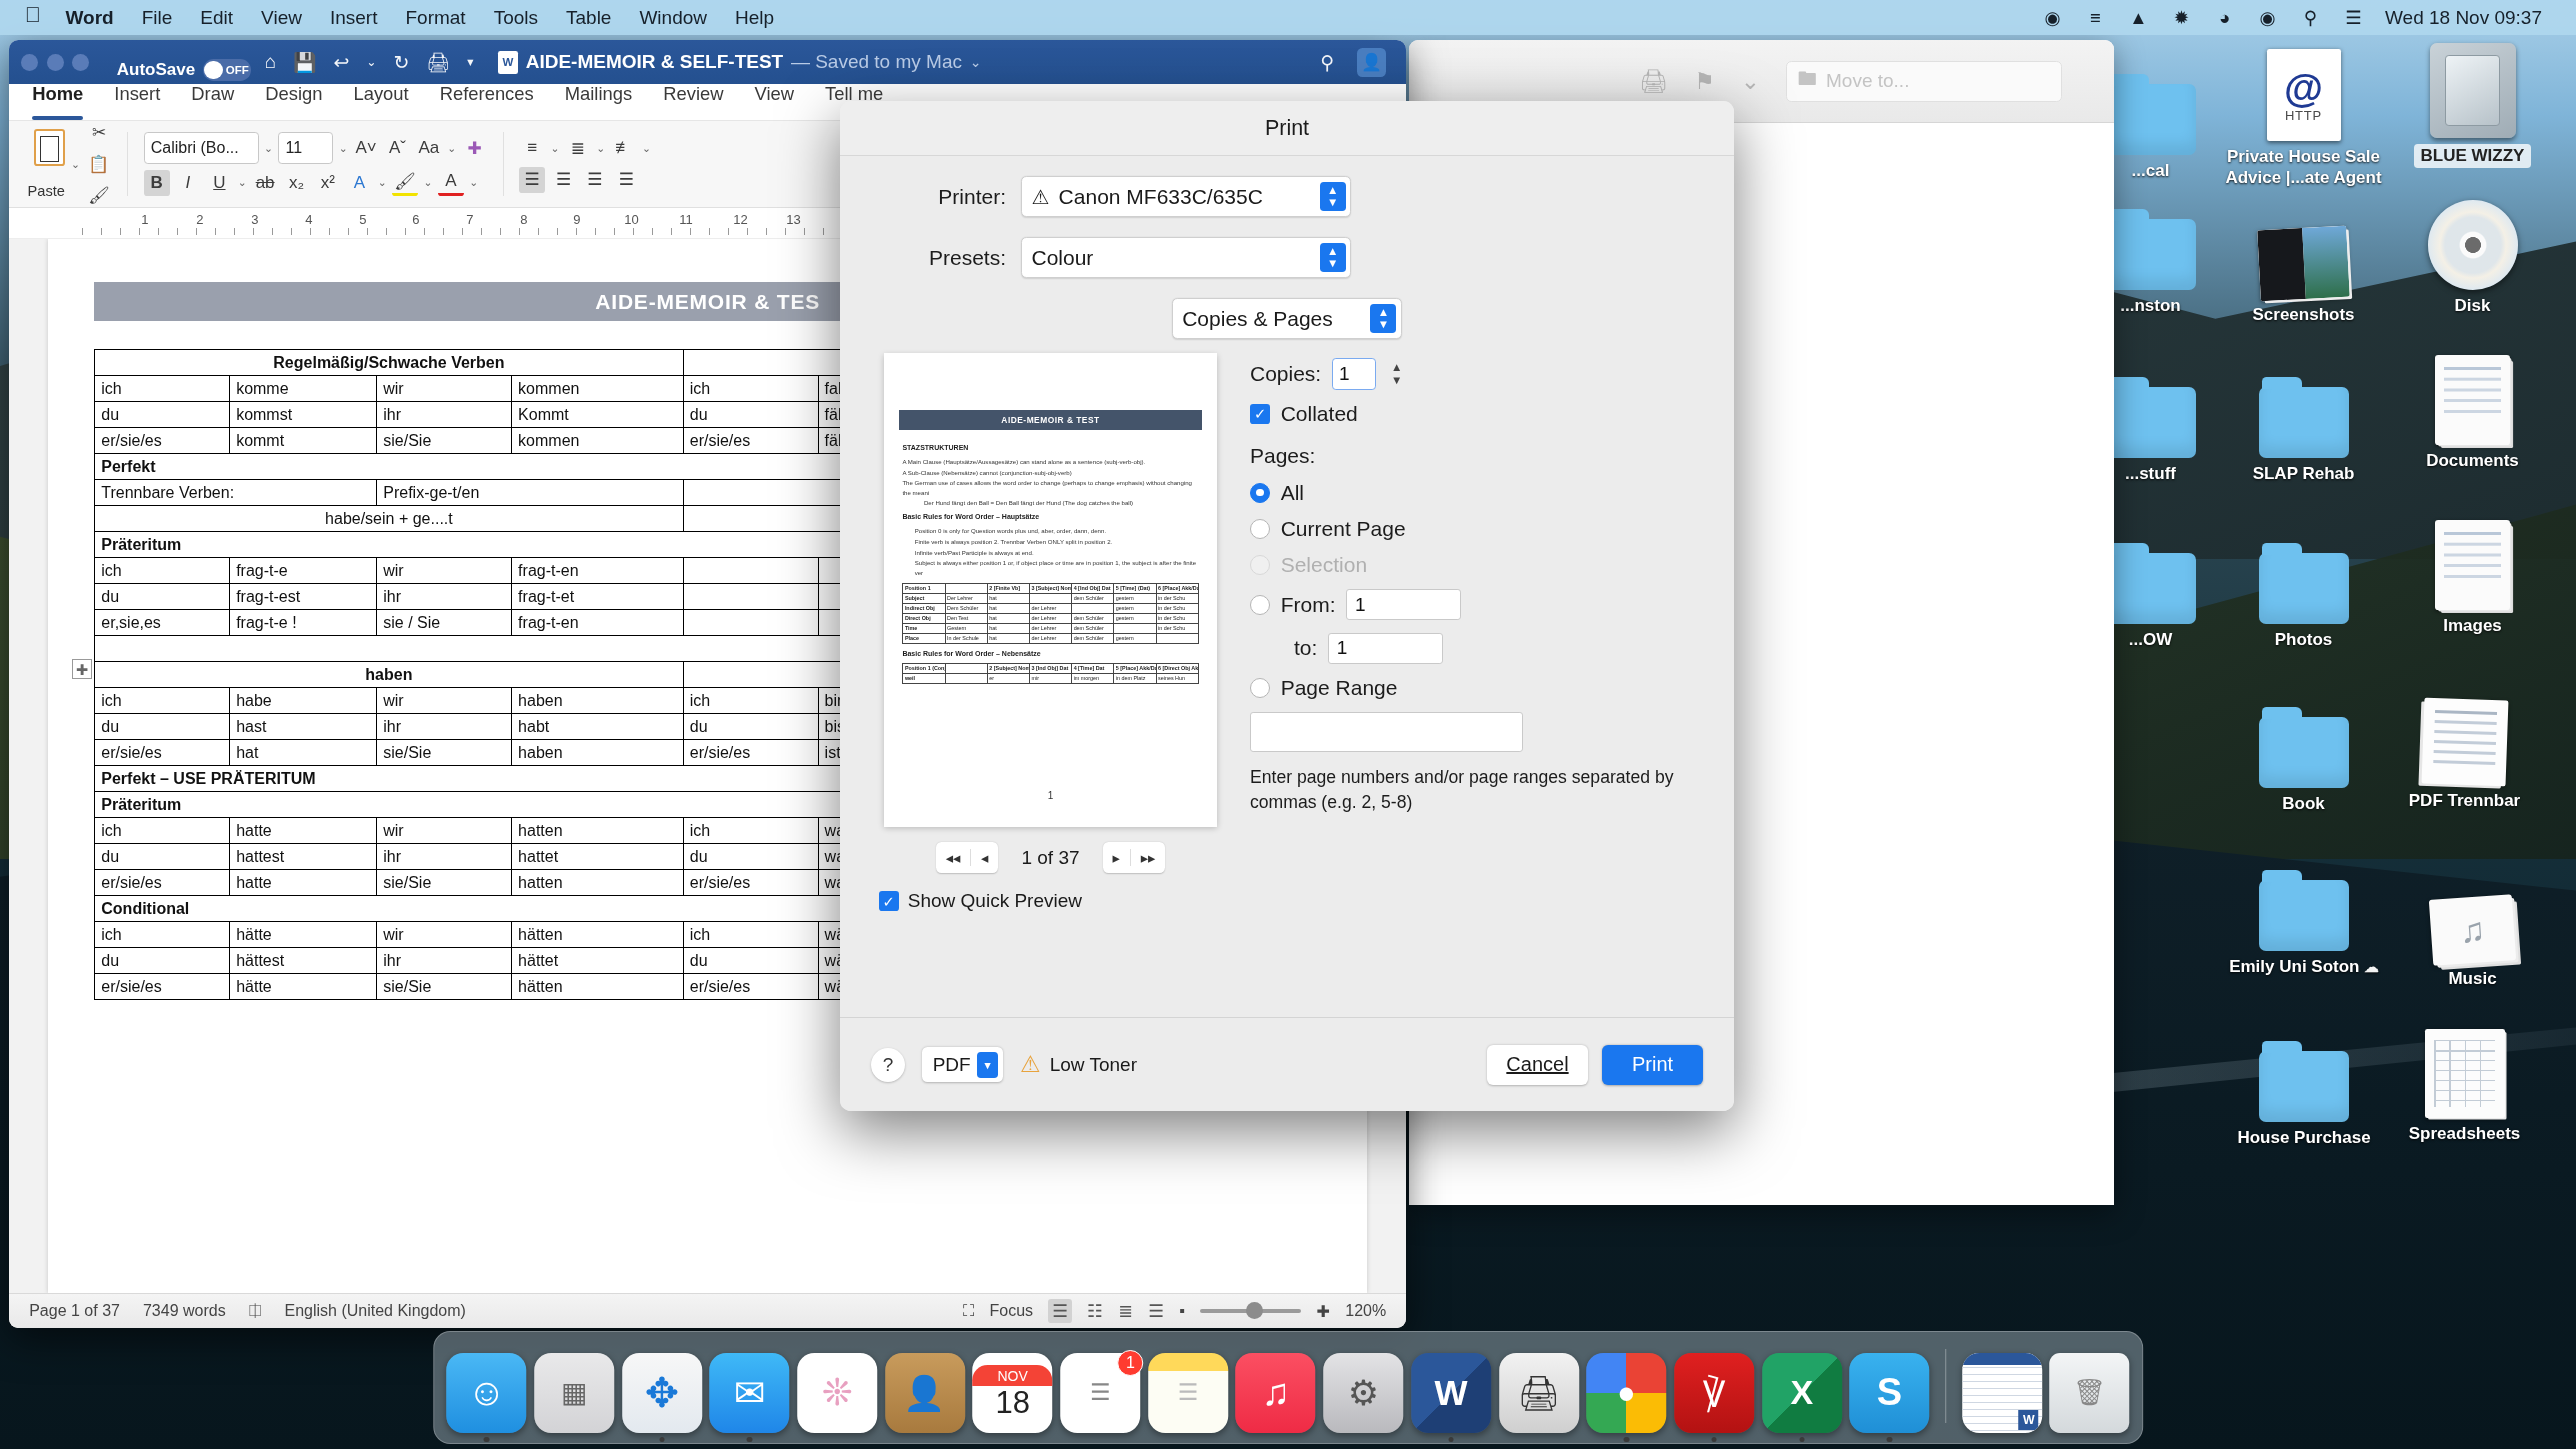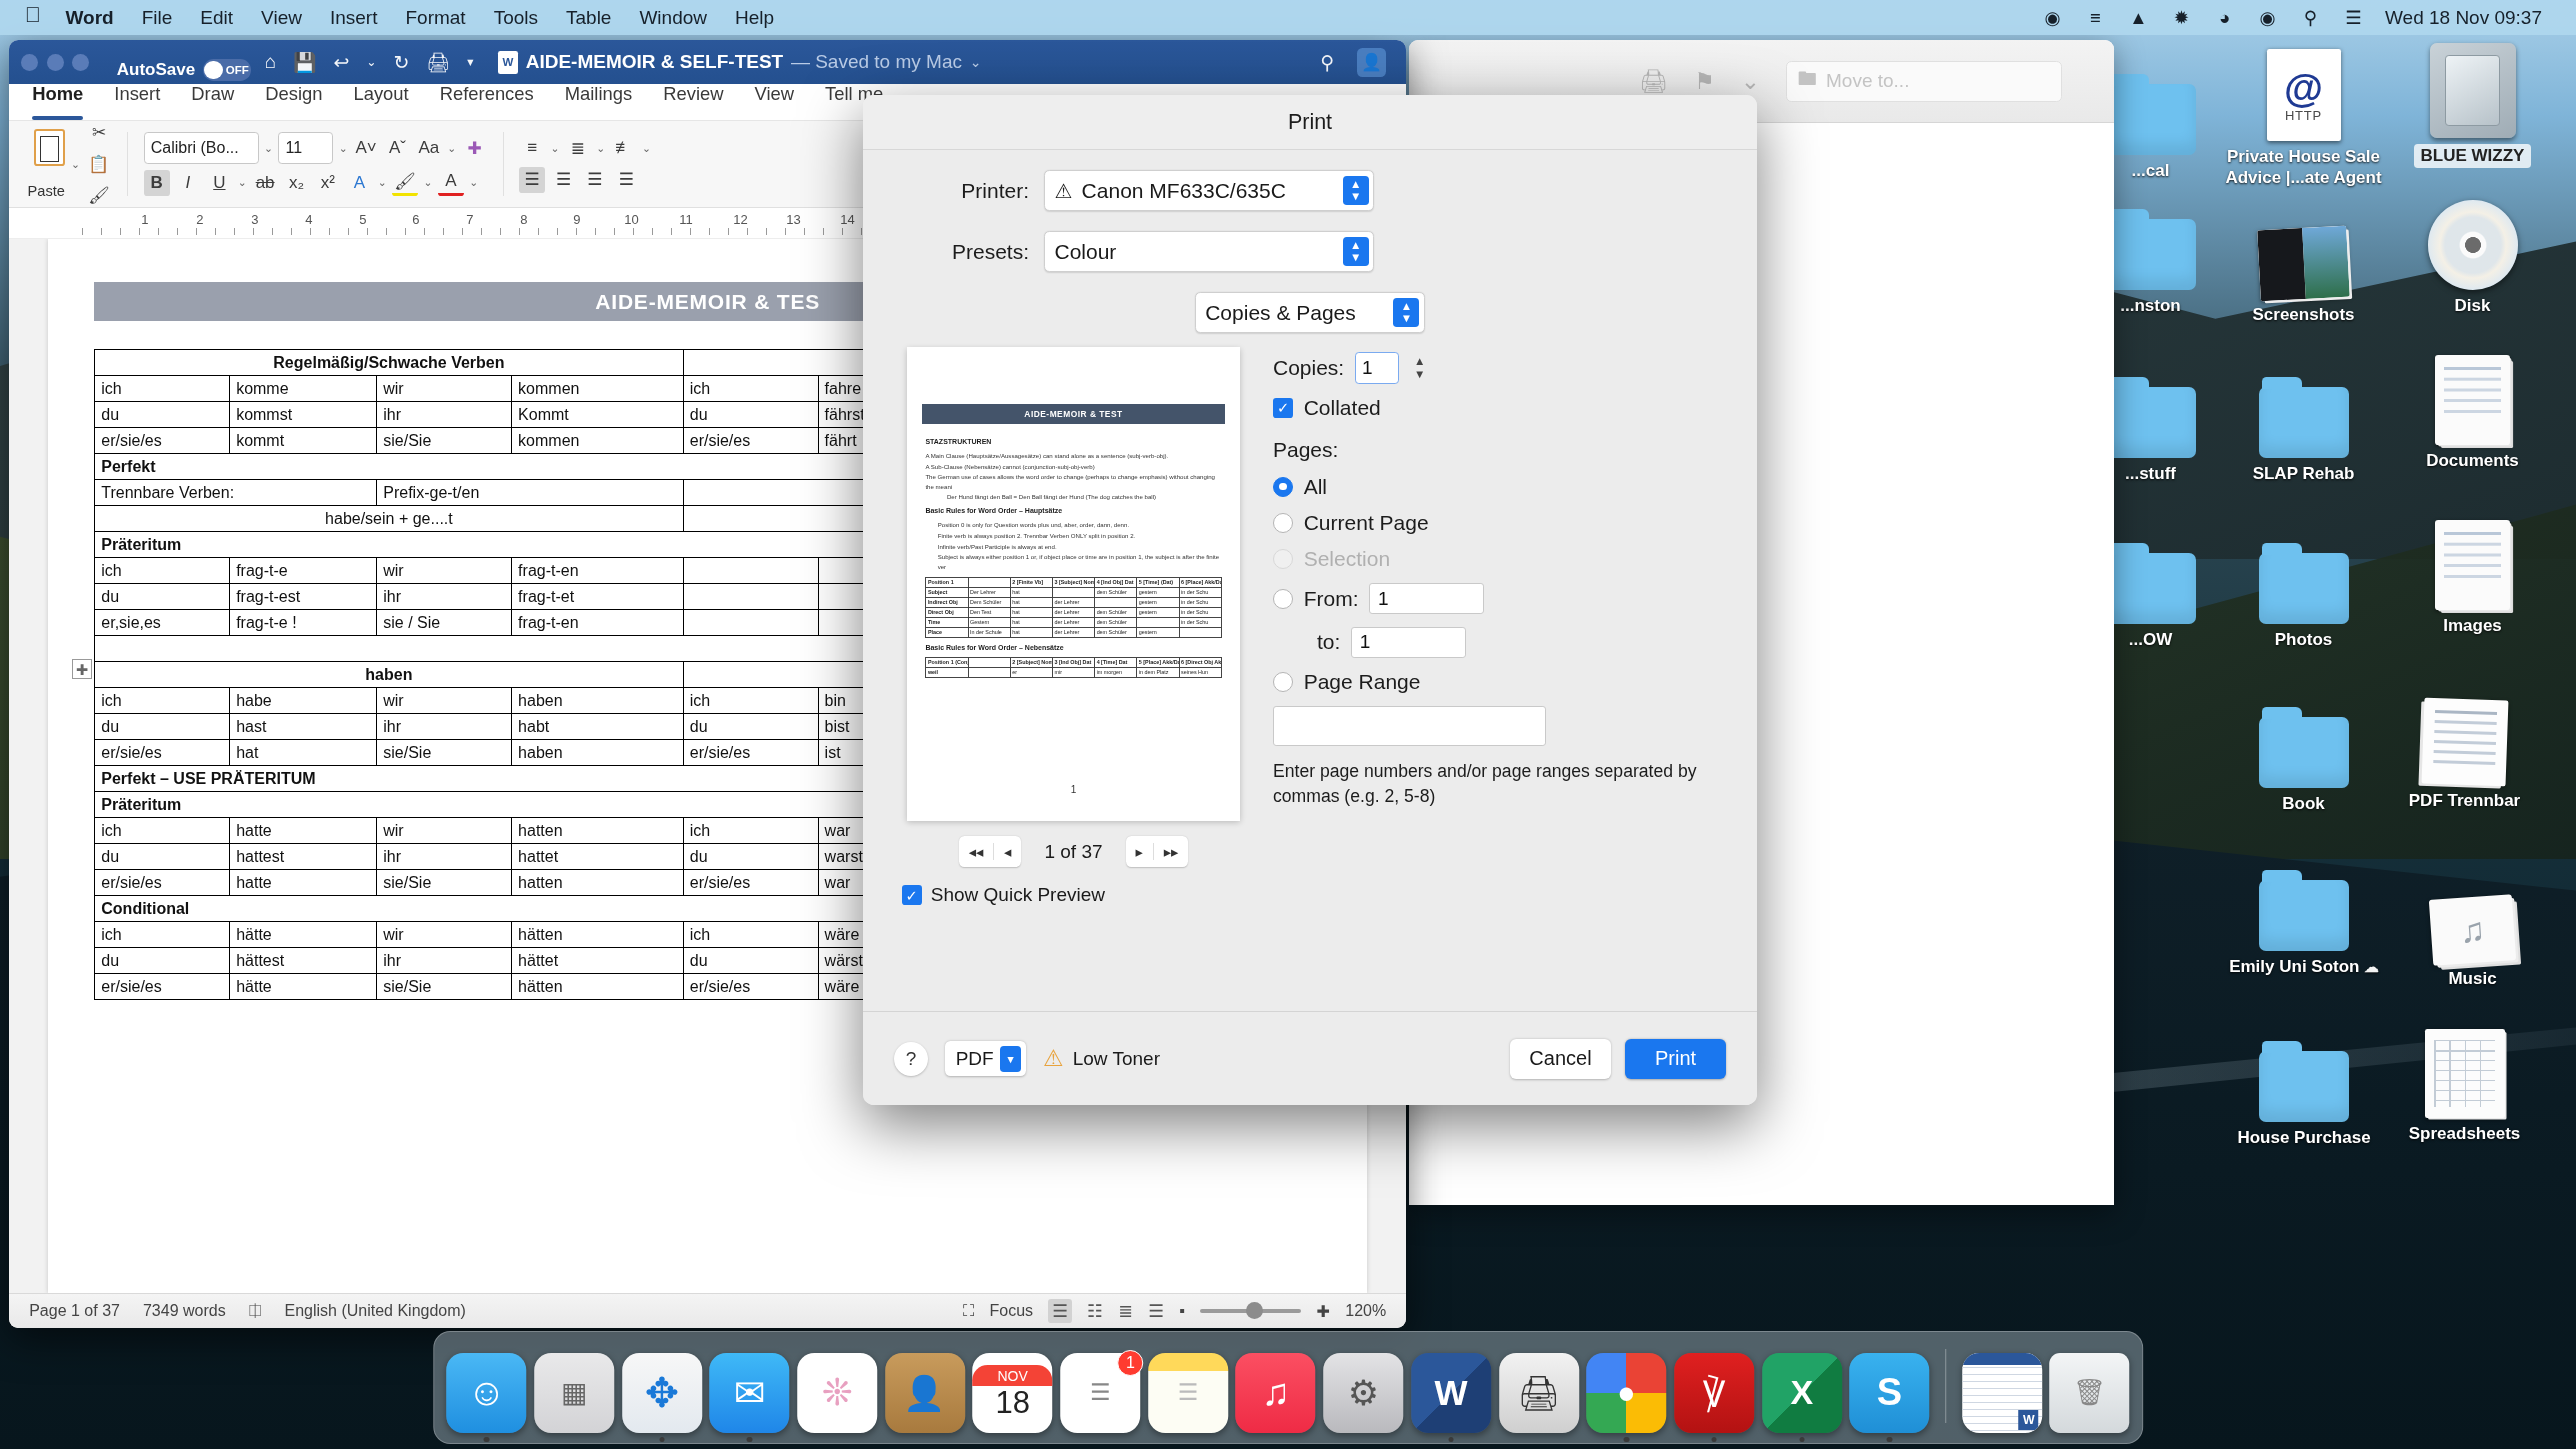--- a/index.html
+++ b/index.html
@@ -155,23 +155,23 @@
 
   .statusbar{height:35px;background:linear-gradient(180deg,#f4f4f4,#e9e9e9);border-top:0.8px solid #d9d9d9;
     display:flex;align-items:center;gap:23px;padding:0 20px;font-size:16px;color:#444;}
   .sb-right{margin-left:auto;display:flex;align-items:center;gap:15.3px;}
   .zoomsl{width:101px;height:3.8px;background:#9a9a9a;border-radius:2.3px;position:relative;}
   .zoomsl i{position:absolute;left:46px;top:-7px;width:17px;height:17px;border-radius:50%;background:#8c8c8c;}
   .viewbtn{font-size:17.6px;color:#555;}
   .viewbtn.on{background:#d2d2d2;border-radius:3.1px;padding:1.5px 3.8px;}
 
   
-  .dlg{position:absolute;left:840px;top:95px;width:894px;height:1010px;background:#ececec;
+  .dlg{position:absolute;left:840px;top:101px;width:894px;height:1010px;background:#ececec;
     border-radius:10.7px;box-shadow:0 20px 61px rgba(0,0,0,.5);z-index:60;display:flex;flex-direction:column;
-    overflow:hidden;margin-left:23px;}
+    overflow:hidden;}
   .dlg-head{height:55px;display:flex;align-items:center;justify-content:center;font-size:21.5px;
     color:#1c1c1c;border-bottom:0.8px solid #d7d7d7;background:#eeeeee;}
   .dlg-body{flex:1;padding:20px 34px 0 34px;position:relative;}
   .frow{display:flex;align-items:center;gap:15.3px;margin-bottom:20px;}
   .flabel{width:132px;text-align:right;font-size:21px;color:#1c1c1c;}
   .popup{height:41px;background:#fff;border-radius:5.4px;border:0.8px solid #cfcfcf;display:flex;
     align-items:center;padding:0 9.2px;gap:9.2px;font-size:21px;color:#1a1a1a;position:relative;
     box-shadow:0 0.8px 1.5px rgba(0,0,0,.12);}
   .popup .stepper{position:absolute;right:4.6px;top:4.6px;bottom:4.6px;width:26px;background:#1a77ef;
     border-radius:3.8px;display:flex;flex-direction:column;align-items:center;justify-content:center;
@@ -228,21 +228,21 @@
   .qbtn{width:34px;height:34px;border-radius:50%;background:#fff;box-shadow:0 0.8px 2.3px rgba(0,0,0,.25);
     display:flex;align-items:center;justify-content:center;font-size:19px;color:#333;}
   .pdfbtn{height:35px;background:#fff;border-radius:5.4px;box-shadow:0 0.8px 2.3px rgba(0,0,0,.25);
     display:flex;align-items:center;gap:6.1px;padding:0 4.6px 0 10.7px;font-size:19px;color:#1a1a1a;}
   .pdfbtn .dd{width:21.5px;height:26px;background:#1a77ef;border-radius:3.8px;color:#fff;font-size:10.7px;
     display:flex;align-items:center;justify-content:center;}
   .toner{display:flex;align-items:center;gap:9.2px;font-size:19px;color:#1a1a1a;}
   .ftr-right{margin-left:auto;display:flex;gap:14px;}
   .btn{height:40px;min-width:101px;border-radius:6.1px;display:flex;align-items:center;justify-content:center;
     font-size:20px;}
-  .btn.cancel{background:#fff;color:#1a1a1a;box-shadow:0 0.8px 2.3px rgba(0,0,0,.25);}
+  .btn.cancel{background:#fff;color:#1a1a1a;box-shadow:0 0.8px 2.3px rgba(0,0,0,.25);text-decoration:underline;}
   .btn.primary{background:#1a77ef;color:#fff;box-shadow:0 0.8px 2.3px rgba(0,0,0,.3);}
 
   
   .dock{position:absolute;left:50%;transform:translateX(-50%);bottom:4.6px;height:113px;
     background:rgba(150,165,175,.52);border-radius:17px;border:0.8px solid rgba(255,255,255,.25);
     display:flex;align-items:flex-end;padding:7.7px 12.3px 10.7px 12.3px;gap:7.7px;z-index:95;}
   .dapp{width:80px;height:80px;border-radius:17px;position:relative;display:flex;align-items:center;
     justify-content:center;font-size:38px;color:#fff;box-shadow:0 2.3px 6.1px rgba(0,0,0,.35);}
   .dapp .dot{position:absolute;bottom:-9.2px;left:50%;transform:translateX(-50%);width:5.4px;height:5.4px;
     border-radius:50%;background:#3a3a3a;}

